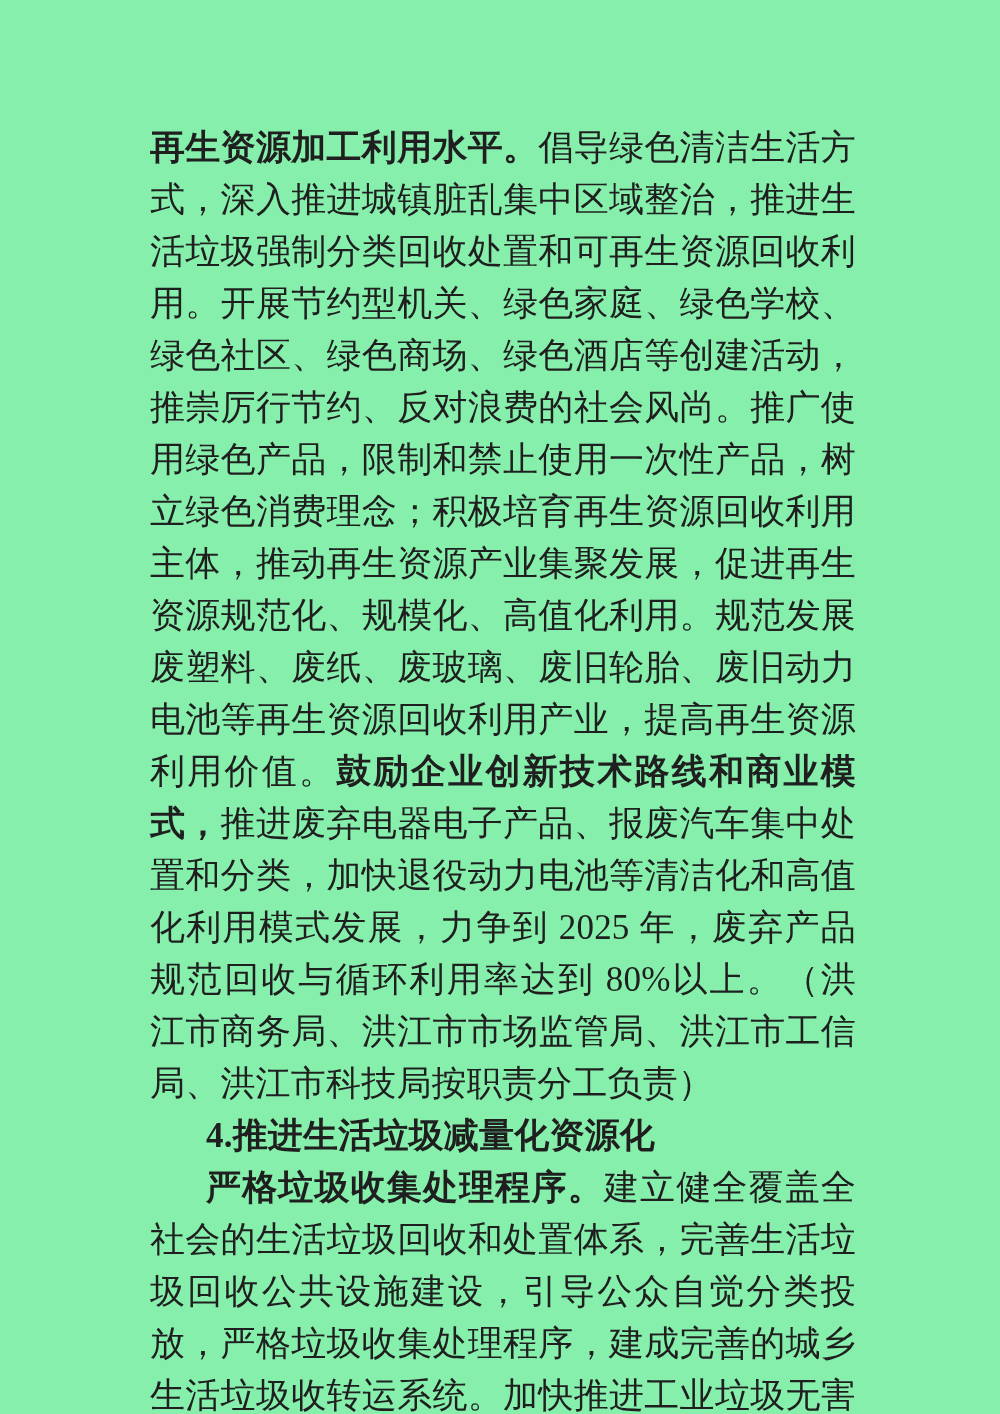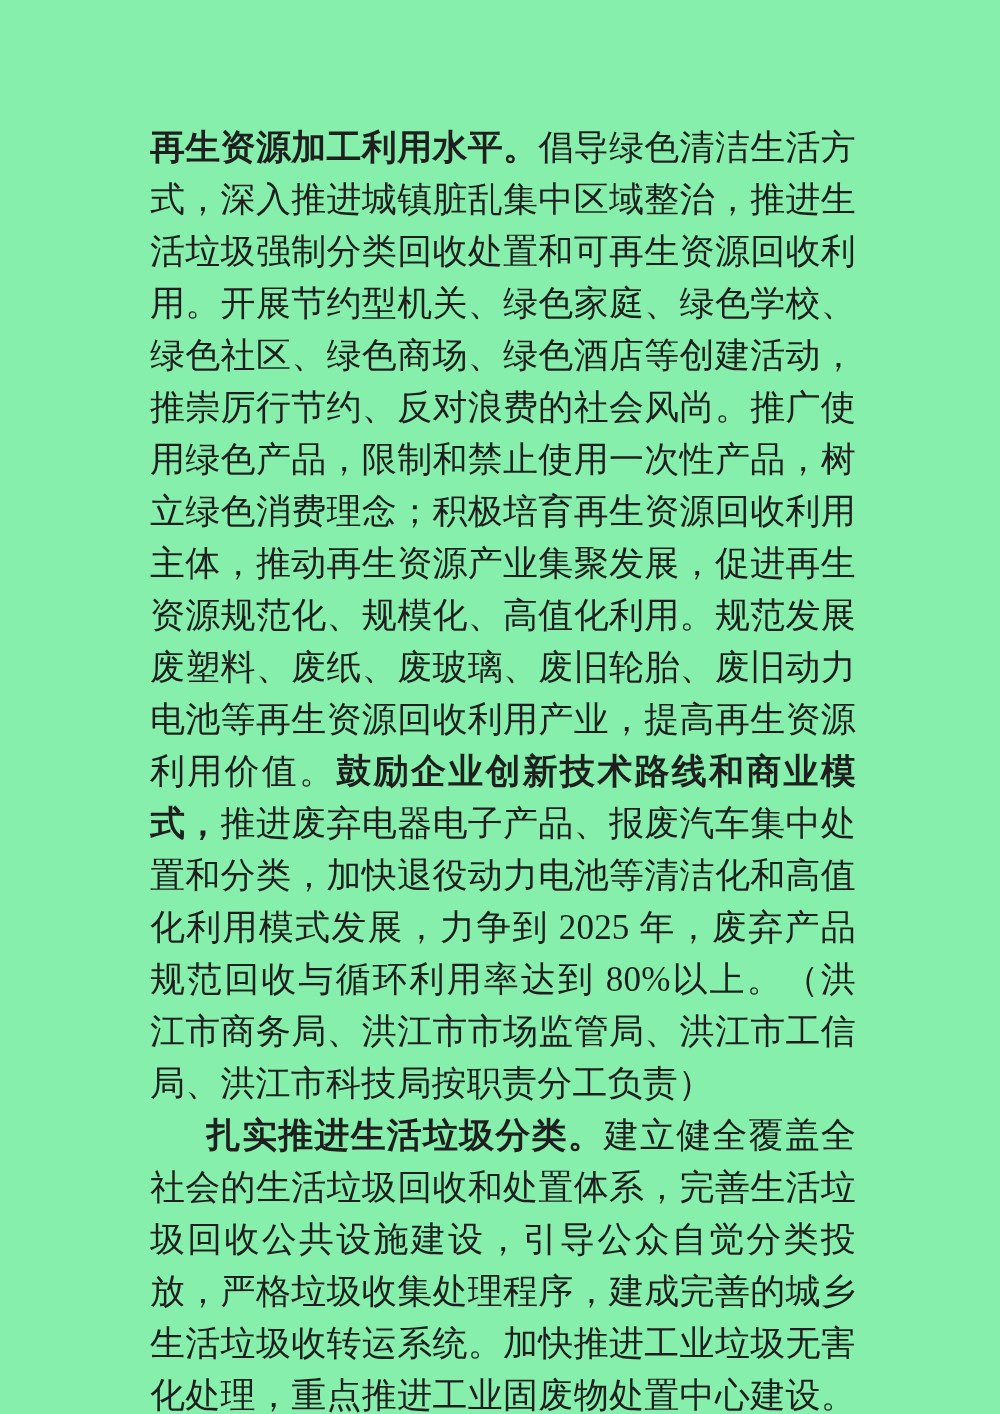--- a/index.html
+++ b/index.html
@@ -35,15 +35,16 @@
   .run.bold {
     font-weight: 700;
   }
 </style>
 </head>
 <body>
 
 <div class="page" style="background: #86efac;">
   <div class="content" id="doc-content" style="color: rgb(31, 31, 31);">
       <p class="para"><span class="run bold">再生资源加工利用水平。</span><span class="run">倡导绿色清洁生活方式，深入推进城镇脏乱集中区域整治，推进生活垃圾强制分类回收处置和可再生资源回收利用。开展节约型机关、绿色家庭、绿色学校、绿色社区、绿色商场、绿色酒店等创建活动，推崇厉行节约、反对浪费的社会风尚。推广使用绿色产品，限制和禁止使用一次性产品，树立绿色消费理念；积极培育再生资源回收利用主体，推动再生资源产业集聚发展，促进再生资源规范化、规模化、高值化利用。规范发展废塑料、废纸、废玻璃、废旧轮胎、废旧动力电池等再生资源回收利用产业，提高再生资源利用价值。</span><span class="run bold">鼓励企业创新技术路线和商业模式，</span><span class="run">推进废弃电器电子产品、报废汽车集中处置和分类，加快退役动力电池等清洁化和高值化利用模式发展，力争到 2025 年，废弃产品规范回收与循环利用率达到 80%以上。（洪江市商务局、洪江市市场监管局、洪江市工信局、洪江市科技局按职责分工负责）</span></p>
-      <p class="para indent"><span class="run bold">扎实推进生活垃圾分类。</span><span class="run">建立健全覆盖全社会的生活垃圾回收和处置体系，完善生活垃圾回收公共设施建设，引导公众自觉分类投放，严格垃圾收集处理程序，建成完善的城乡生活垃圾收转运系统。加快推进工业垃圾无害化处理，重点推进工业固废物处置中心建设。实现“户分类、村收集、镇中转、市处理”的收转运与处理模式。</span></p>
+      <p class="para indent"><span class="run bold">4.推进生活垃圾减量化资源化</span></p>
+      <p class="para indent"><span class="run bold">严格垃圾收集处理程序。</span><span class="run">建立健全覆盖全社会的生活垃圾回收和处置体系，完善生活垃圾回收公共设施建设，引导公众自觉分类投放，严格垃圾收集处理程序，建成完善的城乡生活垃圾收转运系统。加快推进工业垃圾无害化处理，重点推进工业固废物处置中心建设。实现“户分类、村收集、镇中转、市处理”的收转运与处理模式。</span></p>
     </div>
 </div>
 
 </body></html>

